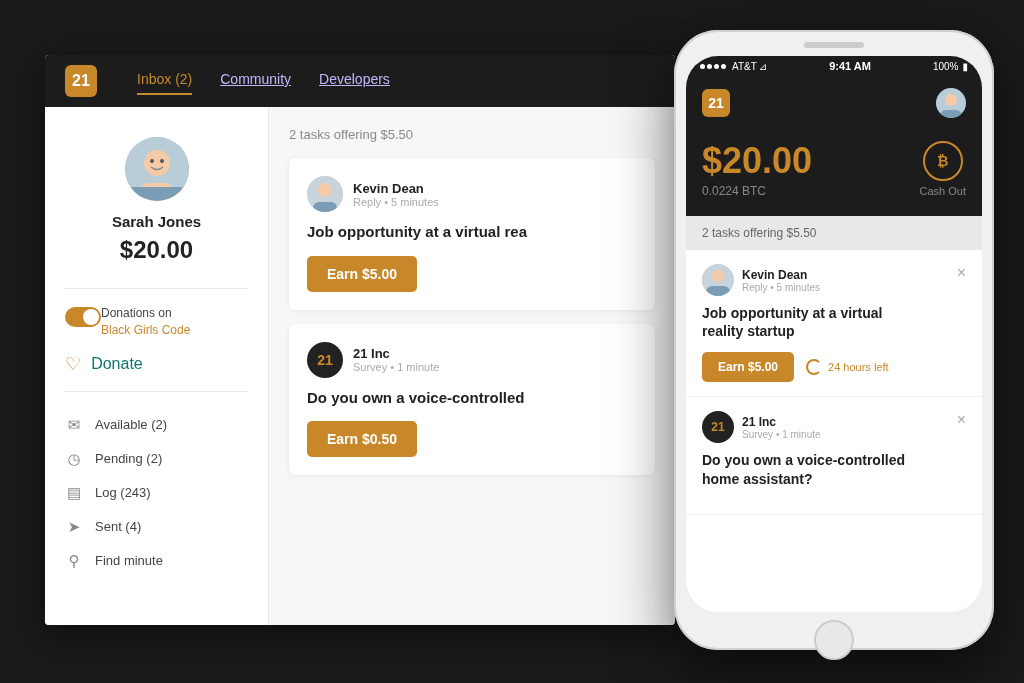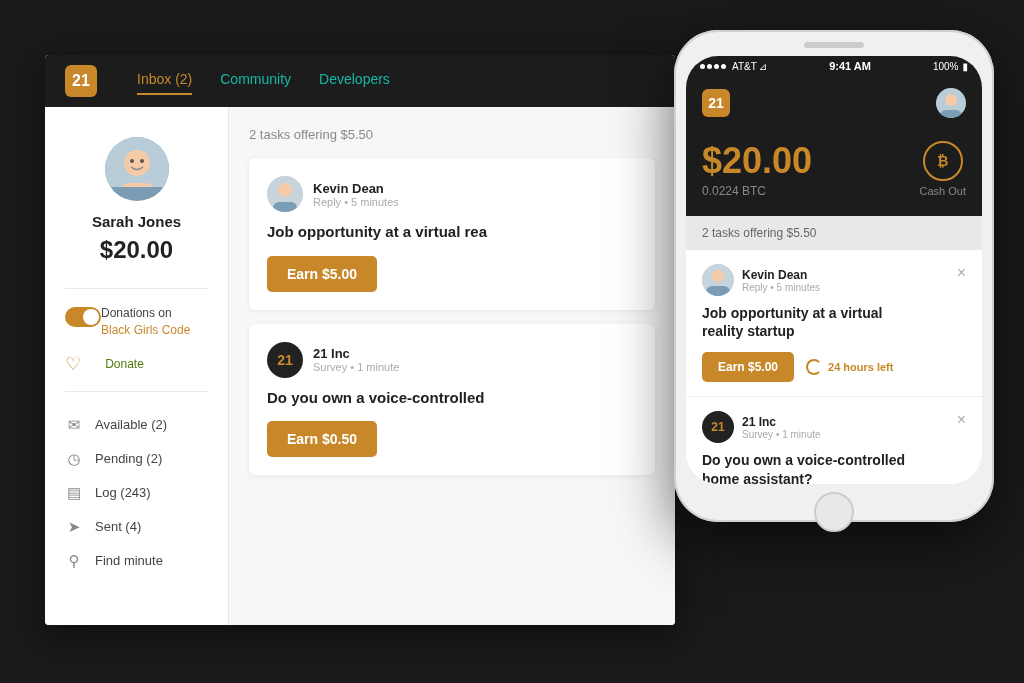--- a/index.html
+++ b/index.html
@@ -66,32 +66,33 @@
       content: '';
       position: absolute;
       bottom: -4px;
       left: 0;
       right: 0;
       height: 2px;
       background: #c8882a;
     }
 
     .nav-tab:not(.active) {
-      color: #14b8a6;
+      color: #c4b5fd;
+      text-decoration: underline;
     }
 
     
     .app-body {
       display: flex;
       height: calc(100% - 52px);
     }
 
     
     .sidebar {
-      width: 184px;
+      width: 224px;
       background: #fff;
       border-right: 1px solid #e8e8e8;
       padding: 30px 20px;
       flex-shrink: 0;
     }
 
     .sidebar-avatar {
       width: 64px;
       height: 64px;
       border-radius: 50%;
@@ -173,23 +174,22 @@
       gap: 10px;
       margin-bottom: 14px;
     }
 
     .heart-icon {
       color: #c8882a;
       font-size: 18px;
     }
 
     .sidebar-donate-label {
-      font-size: 12px;
-      color: #4d7c0f;
-      margin-left: 14px;
+      font-size: 16px;
+      color: #0f766e;
     }
 
     .sidebar-nav {
       margin-top: 4px;
     }
 
     .sidebar-nav-item {
       display: flex;
       align-items: center;
       gap: 12px;
@@ -301,21 +301,21 @@
     .phone-container {
       position: absolute;
       right: 30px;
       top: 30px;
       width: 320px;
       height: 620px;
     }
 
     .phone-frame {
       width: 320px;
-      height: 492px;
+      height: 620px;
       background: #f0f0f0;
       border-radius: 44px;
       padding: 12px;
       box-shadow: 0 20px 60px rgba(0,0,0,0.6), inset 0 0 0 2px #d0d0d0;
       position: relative;
     }
 
     .phone-speaker {
       width: 60px;
       height: 6px;
@@ -499,21 +499,20 @@
       font-weight: 600;
       cursor: pointer;
     }
 
     .phone-time-left {
       display: flex;
       align-items: center;
       gap: 6px;
       font-size: 11px;
       color: #c8882a;
-      font-weight: bold;
     }
 
     .time-circle {
       width: 16px;
       height: 16px;
       border: 2px solid #c8882a;
       border-radius: 50%;
       border-right-color: transparent;
     }
 

